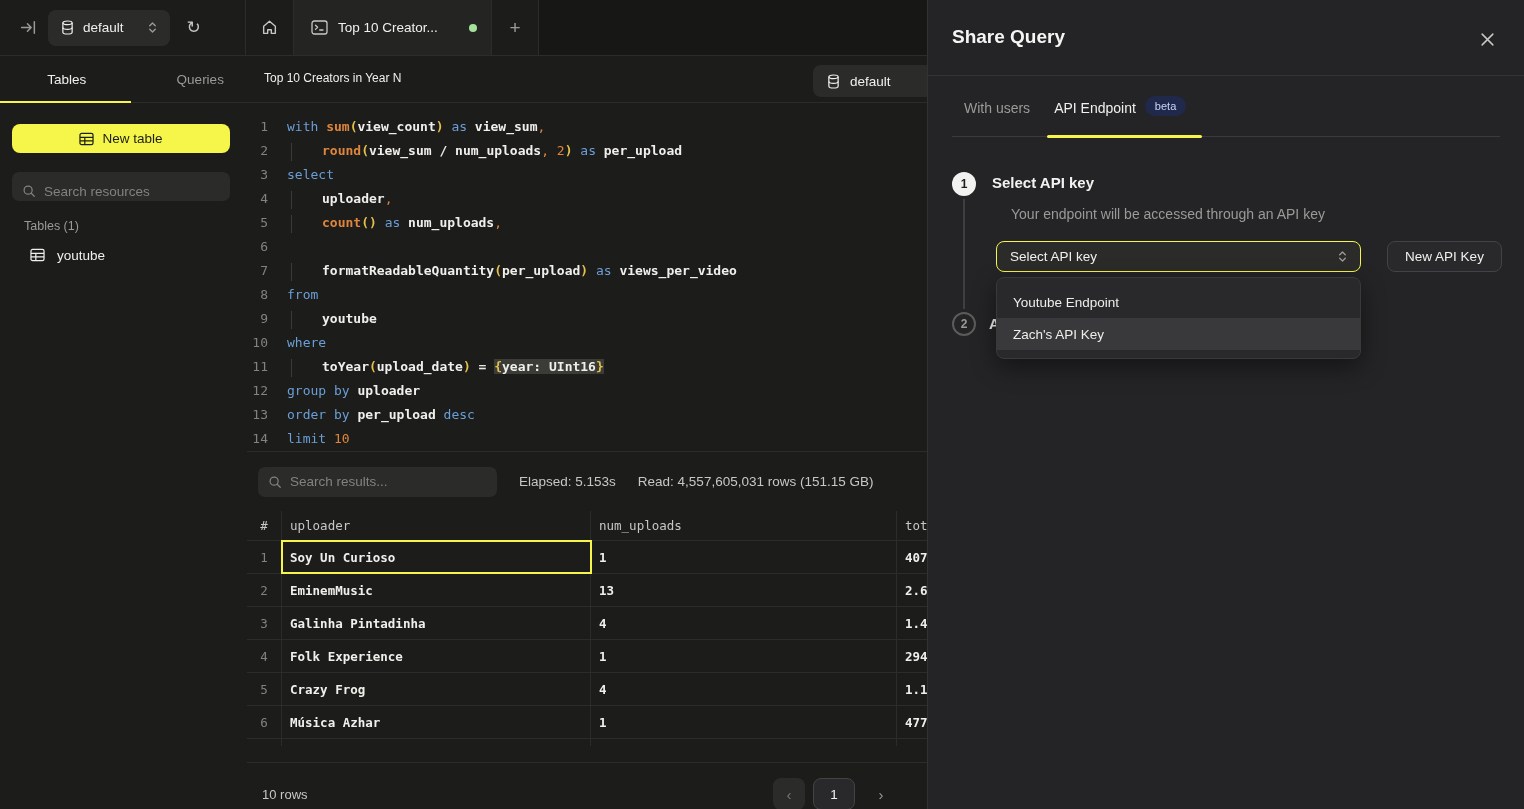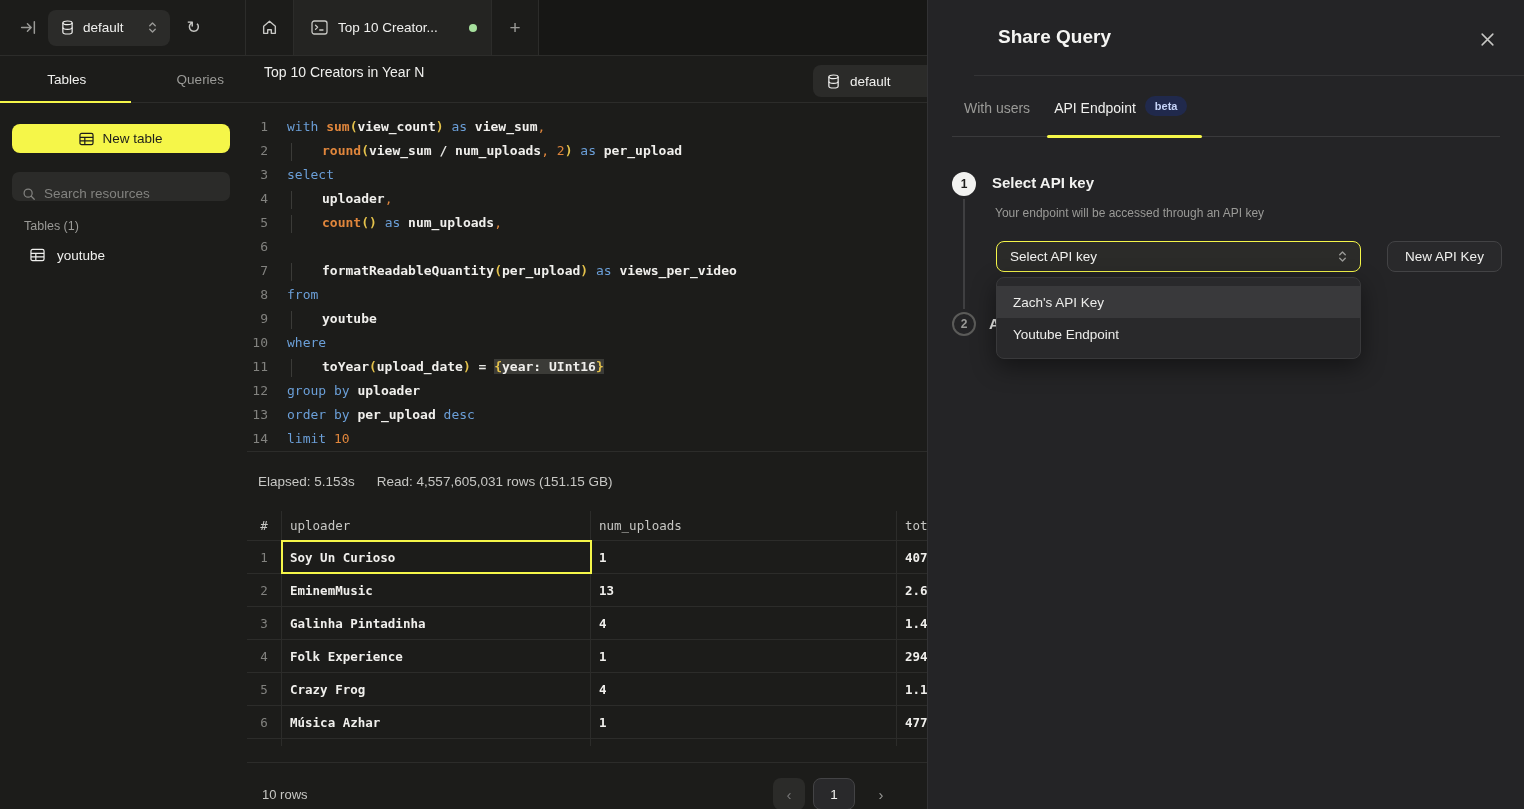--- a/index.html
+++ b/index.html
@@ -36,35 +36,35 @@
   .side-tab { flex:1; background:none; border:none; color:var(--text_dim); font-size:13.5px;
               cursor:pointer; position:relative; }
   .side-tab.active { color:var(--text); }
   .side-tab.active::after { content:""; position:absolute; left:0; right:3px; bottom:-1px;
               height:2px; background:var(--accent); }
   .new-table-btn { position:absolute; left:12px; top:68px; width:218px; height:29px;
               background:var(--accent); color:#1d1d1b; border:none; border-radius:8px;
               font-size:13.5px; font-weight:500; cursor:pointer;
               display:flex; align-items:center; justify-content:center; gap:8px; }
   .side-search { position:absolute; left:12px; top:116px; width:218px; height:29px;
-              background:var(--bg_raised); border-radius:7px; display:flex; align-items:flex-end;
-              padding:0 10px; gap:8px; color:var(--text_faint); }
+              background:var(--bg_raised); border-radius:7px; display:flex; align-items:flex-start;
+              padding:12px 10px; gap:8px; color:var(--text_faint); }
   .side-search input { background:none; border:none; outline:none; color:var(--text);
               font-size:13.5px; width:100%; font-family:inherit; }
   .side-search input::placeholder { color:var(--text_faint); }
   .side-section { position:absolute; left:24px; top:163px; font-size:12.5px; color:var(--text_dim); }
   .table-list { position:absolute; left:12px; top:183px; width:218px; }
   .table-item { height:32px; display:flex; align-items:center; gap:12px; padding-left:18px;
               border-radius:6px; color:var(--text); cursor:pointer; }
 
   
   .main { position:absolute; left:247px; top:56px; width:680px; height:753px;
           background:var(--bg_app); overflow:hidden; }
   .main-header { position:relative; height:47px; border-bottom:1px solid var(--border); }
-  .main-title { position:absolute; left:17px; top:8px; font-size:14px; color:var(--text); }
+  .main-title { position:absolute; left:17px; top:15px; font-size:12px; color:var(--text); }
   .editor-db-pill { position:absolute; left:566px; top:9px; height:32px; width:170px;
           background:var(--bg_raised); border-radius:8px; display:flex; align-items:center;
           gap:10px; padding:0 14px; color:var(--text); cursor:pointer; border:none; font-size:13.5px; }
 
   .editor { height:349px; padding-top:12px; border-bottom:1px solid var(--border);
             font-family:"DejaVu Sans Mono", monospace; font-size:13px; }
   .code-line { display:flex; height:24px; line-height:24px; white-space:pre; }
   .code-gutter { width:21px; text-align:right; color:var(--text_faint); flex:0 0 auto; }
   .code-text { margin-left:19px; }
   .ind { display:inline-block; width:31px; height:18px; vertical-align:middle;
@@ -105,41 +105,41 @@
              border-radius:8px; background:var(--bg_raised); color:#777; font-size:15px; }
   .pg-page { position:absolute; left:566px; top:15px; width:42px; height:32px;
              border:1px solid var(--border_light); border-radius:8px; background:var(--bg_btn);
              color:var(--text); font-size:13.5px; cursor:pointer; }
   .pg-next { position:absolute; left:620px; top:15px; width:28px; height:32px; border:none;
              background:none; color:var(--text_dim); font-size:15px; cursor:pointer; }
 
   
   .share-panel { position:absolute; left:927px; top:0; width:597px; height:809px;
              background:var(--bg_panel); border-left:1px solid #323234; z-index:10; }
-  .panel-header { height:76px; border-bottom:1px solid #343436; position:relative;margin-left:46px; }
+  .panel-header { height:76px; border-bottom:1px solid #343436; position:relative; }
   .panel-title { position:absolute; left:24px; top:26px; font-size:19px; font-weight:700; color:#f5f5f3; }
   .panel-close { position:absolute; right:21px; top:23px; width:32px; height:32px; color:var(--text_mid); }
   .panel-tabs { height:61px; border-bottom:1px solid #3a3a3c; position:relative;
              display:flex; align-items:flex-end; margin:0 24px; }
   .ptab { background:none; border:none; color:var(--text_dim); font-size:14px; cursor:pointer;
              padding:0 12px 20px 12px; display:flex; align-items:flex-end; gap:9px; }
   .ptab.active { color:var(--text); }
   .ptab-underline { position:absolute; left:95px; bottom:-2px; width:155px; height:3px;
              background:var(--accent); border-radius:2px; }
-  .beta-badge { background:var(--beta_bg); color:var(--beta_text); font-size:11px; font-weight:700;
+  .beta-badge { background:var(--beta_bg); color:var(--beta_text); font-size:11px; font-weight:400;
              border-radius:10px; padding:4px 10px; }
   .panel-body { position:relative; height:610px; }
   .step-circle { position:absolute; width:24px; height:24px; border-radius:50%;
              display:flex; align-items:center; justify-content:center; font-size:12px; font-weight:700; }
   .step1-circle { left:24px; top:35px; background:#f2f2f0; color:#1d1d1b; }
   .step2-circle { left:24px; top:175px; background:var(--bg_panel); border:2px solid #5b5b59;
              color:var(--text_dim); }
   .step-line { position:absolute; left:35px; top:62px; width:2px; height:110px; background:#3f3f41; }
   .step1-title { position:absolute; left:64px; top:37px; font-size:15px; font-weight:700; color:#f2f2f0; }
-  .step1-desc { position:absolute; left:67px; top:69px; font-size:12px; color:var(--text_dim); }
+  .step1-desc { position:absolute; left:83px; top:69px; font-size:14px; color:var(--text_dim); }
   .step2-partial { position:absolute; left:61px; top:178px; font-size:15px; font-weight:700;
              color:#f2f2f0; z-index:1; }
   .api-select { position:absolute; left:68px; top:104px; width:365px; height:31px;
              background:var(--bg_raised); border:1px solid var(--accent); border-radius:8px;
              display:flex; align-items:center; padding:0 12px 0 13px; color:var(--text);
              font-size:13.5px; cursor:pointer; }
   .api-select .sel-label { flex:1; text-align:left; }
   .new-key-btn { position:absolute; left:459px; top:104px; width:115px; height:31px;
              background:var(--bg_btn); border:1px solid var(--border_light); border-radius:8px;
              color:var(--text); font-size:13.5px; cursor:pointer; }
@@ -271,20 +271,29 @@
         <div class="code-line"><span class="code-gutter">8</span><span class="code-text"><span class="c-kw">from</span></span></div>
         <div class="code-line"><span class="code-gutter">9</span><span class="code-text"><span class="ind"></span><span class="c-id">youtube</span></span></div>
         <div class="code-line"><span class="code-gutter">10</span><span class="code-text"><span class="c-kw">where</span></span></div>
         <div class="code-line"><span class="code-gutter">11</span><span class="code-text"><span class="ind"></span><span class="c-id">toYear</span><span class="c-pa">(</span><span class="c-id">upload_date</span><span class="c-pa">)</span><span class="c-op"> = </span><span class="c-pb">{</span><span class="c-pt">year: UInt16</span><span class="c-pb">}</span></span></div>
         <div class="code-line"><span class="code-gutter">12</span><span class="code-text"><span class="c-kw">group by </span><span class="c-id">uploader</span></span></div>
         <div class="code-line"><span class="code-gutter">13</span><span class="code-text"><span class="c-kw">order by </span><span class="c-id">per_upload</span><span class="c-kw"> desc</span></span></div>
         <div class="code-line"><span class="code-gutter">14</span><span class="code-text"><span class="c-kw">limit </span><span class="c-num">10</span></span></div>
       </div>
 
     <div class="results-toolbar">
+      <div class="results-search">
+        <span>
+          <svg width="14" height="14" viewBox="0 0 16 16" fill="none" stroke="currentColor" stroke-width="1.4" stroke-linecap="round">
+              <circle cx="7" cy="7" r="4.6"></circle>
+              <path d="M10.6 10.6 14 14"></path>
+            </svg>
+        </span>
+        <input type="text" placeholder="Search results..." style="">
+      </div>
       <div class="stat">Elapsed: 5.153s</div>
       <div class="stat">Read: 4,557,605,031 rows (151.15 GB)</div>
     </div>
 
     <div class="grid">
       <div class="grid-row grid-head" id="grid-head">
           <div class="gc">#</div>
           <div class="gc">uploader</div>
           <div class="gc">num_uploads</div>
           <div class="gc">tot</div>
@@ -378,20 +387,20 @@
         <span style="color:var(--text_dim)">
           <svg width="11" height="13" viewBox="0 0 12 14" fill="none" stroke="currentColor" stroke-width="1.5" stroke-linecap="round" stroke-linejoin="round">
               <path d="M3 5.2 6 2.2l3 3M3 8.8l3 3 3-3"></path>
             </svg>
         </span>
       </button>
       <button class="new-key-btn">New API Key</button>
       <div class="step-circle step2-circle">2</div>
       <div class="step2-partial">A</div>
       <div class="api-menu" id="api-menu">
+          <div class="menu-item">Youtube Endpoint</div>
           <div class="menu-item hover">Zach's API Key</div>
-          <div class="menu-item">Youtube Endpoint</div>
         </div>
 
     </div>
   </aside>
 
 </div>
 
 </body></html>

